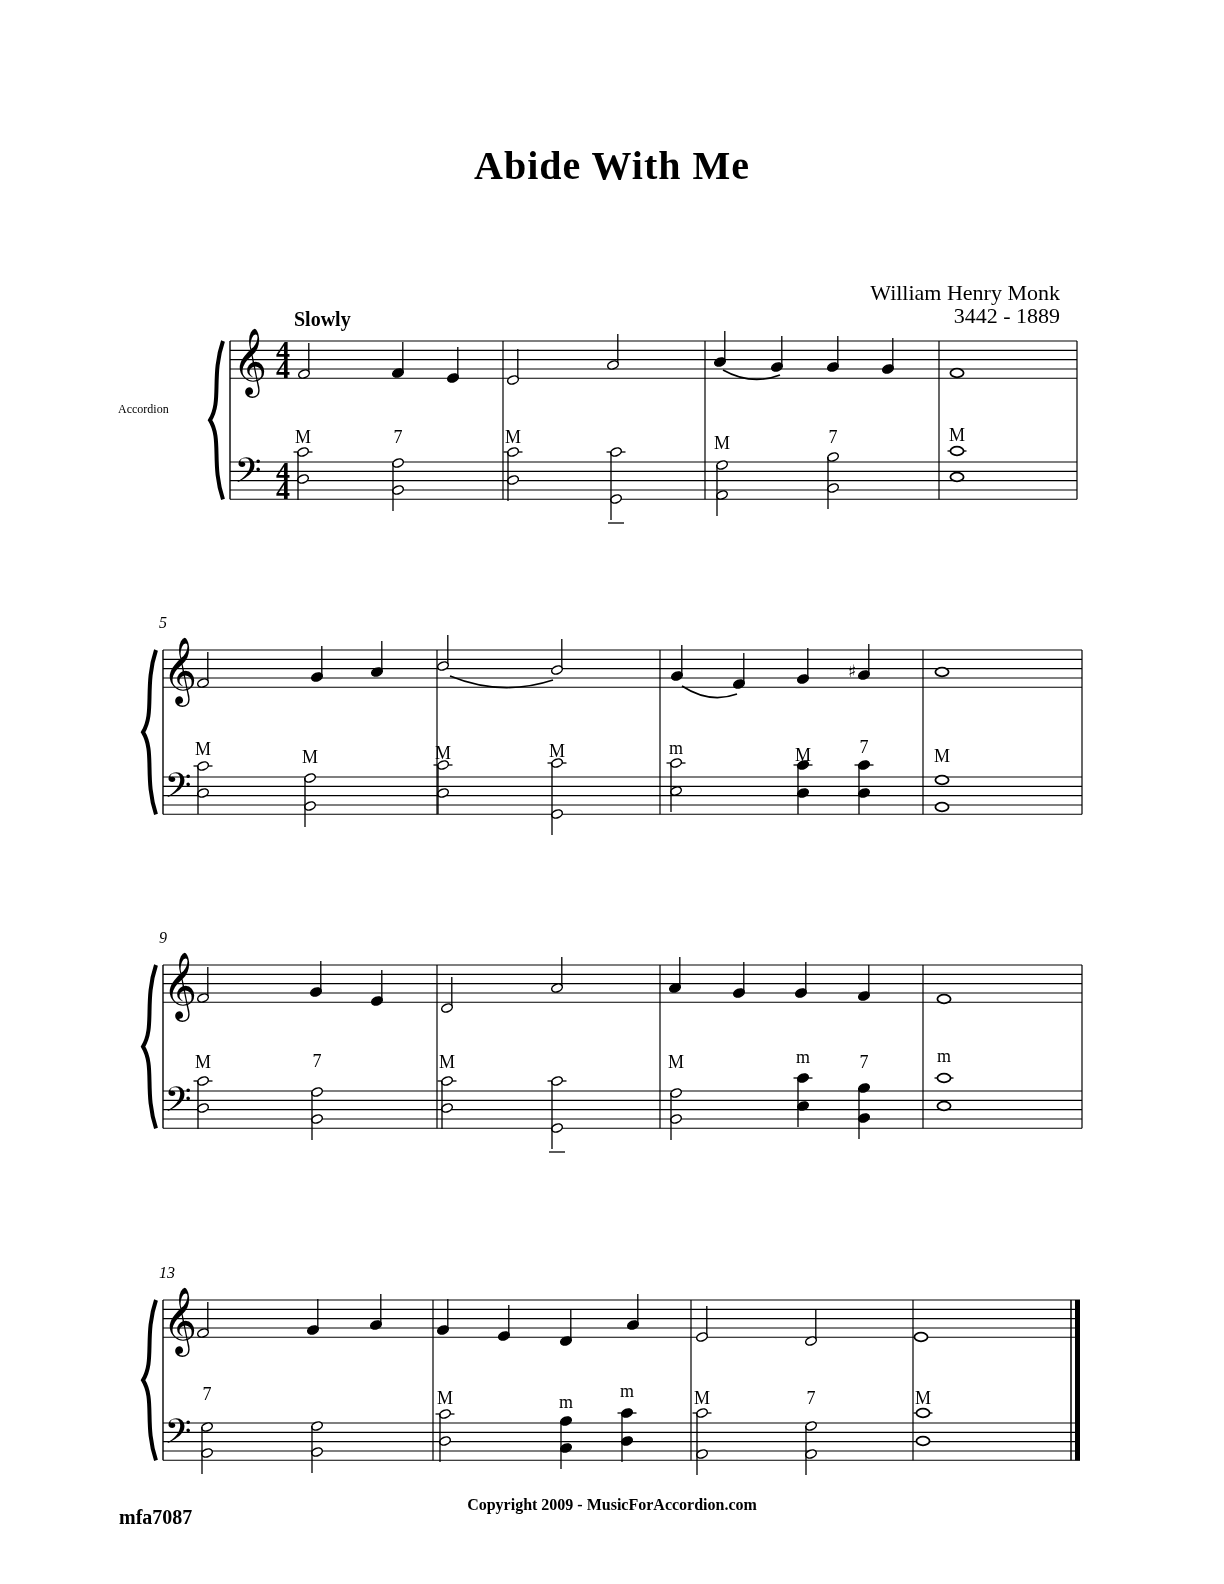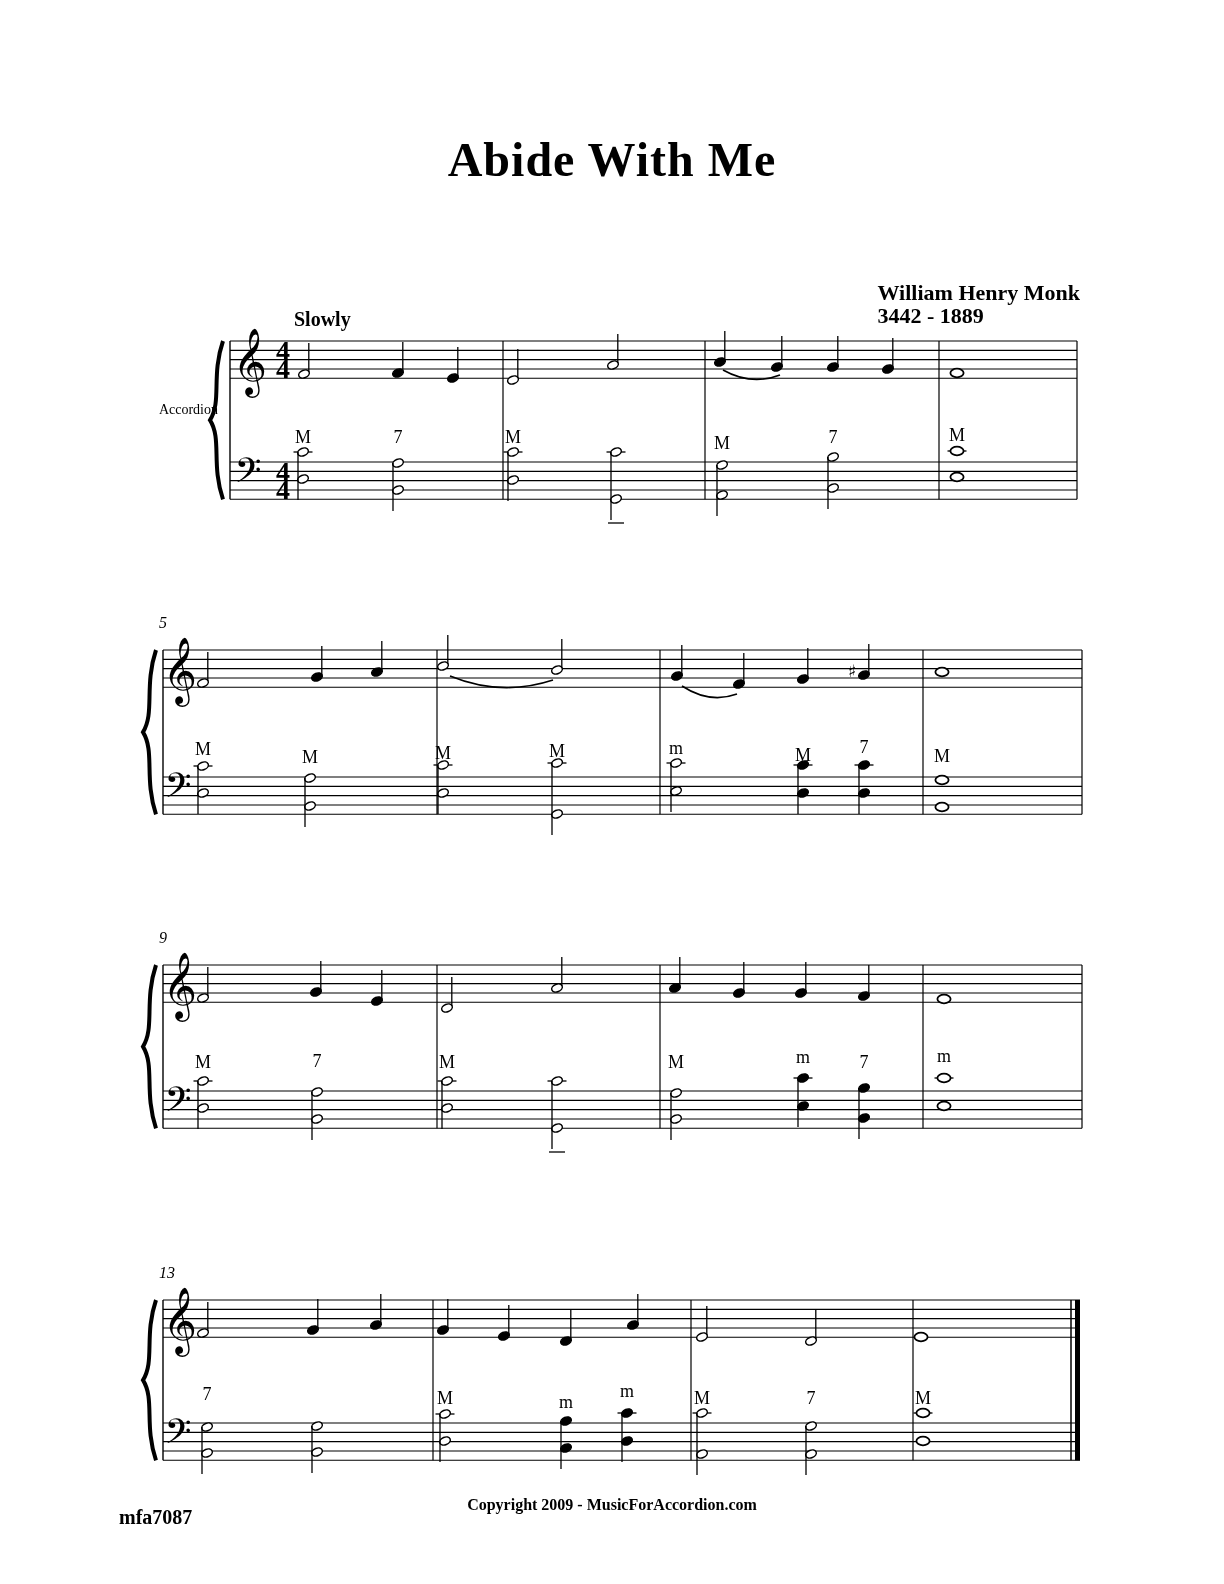--- a/index.html
+++ b/index.html
@@ -1,22 +1,22 @@
 <!DOCTYPE html>
 <html><head>
 <meta charset="utf-8">
 <style>
   html,body{margin:0;padding:0;background:#fff;}
   .page{position:relative;width:1224px;height:1584px;background:#ffffff;overflow:hidden;
         font-family:"Liberation Serif","DejaVu Serif",serif;color:#000;}
   .abs{position:absolute;}
-  .title{left:0;right:0;top:132px;text-align:center;font-size:48px;font-weight:bold;letter-spacing:1px;}
-  .composer-block{right:144px;top:281px;text-align:left;font-weight:bold;font-size:22px;line-height:1.05;}
+  .title{left:0;right:0;top:142px;text-align:center;font-size:40px;font-weight:bold;letter-spacing:1px;}
+  .composer-block{right:164px;top:281px;text-align:right;font-weight:normal;font-size:22px;line-height:1.05;}
   .tempo{left:294px;top:308px;font-weight:bold;font-size:20px;}
-  .instrument{left:118px;top:402px;width:100px;text-align:right;font-size:14px;}
+  .instrument{left:118px;top:402px;width:100px;font-size:12px;}
   .footer-left{left:119px;top:1494px;font-weight:bold;font-size:20px;margin-top:12px;}
   .footer-center{left:0;right:0;top:1496px;text-align:center;font-weight:bold;font-size:16px;}
   svg.score{position:absolute;left:0;top:0;}
   svg .clef{font-family:"DejaVu Sans",sans-serif;}
   svg .serif{font-family:"Liberation Serif","DejaVu Serif",serif;}
 </style>
 </head>
 <body>
 
 <div class="page">

